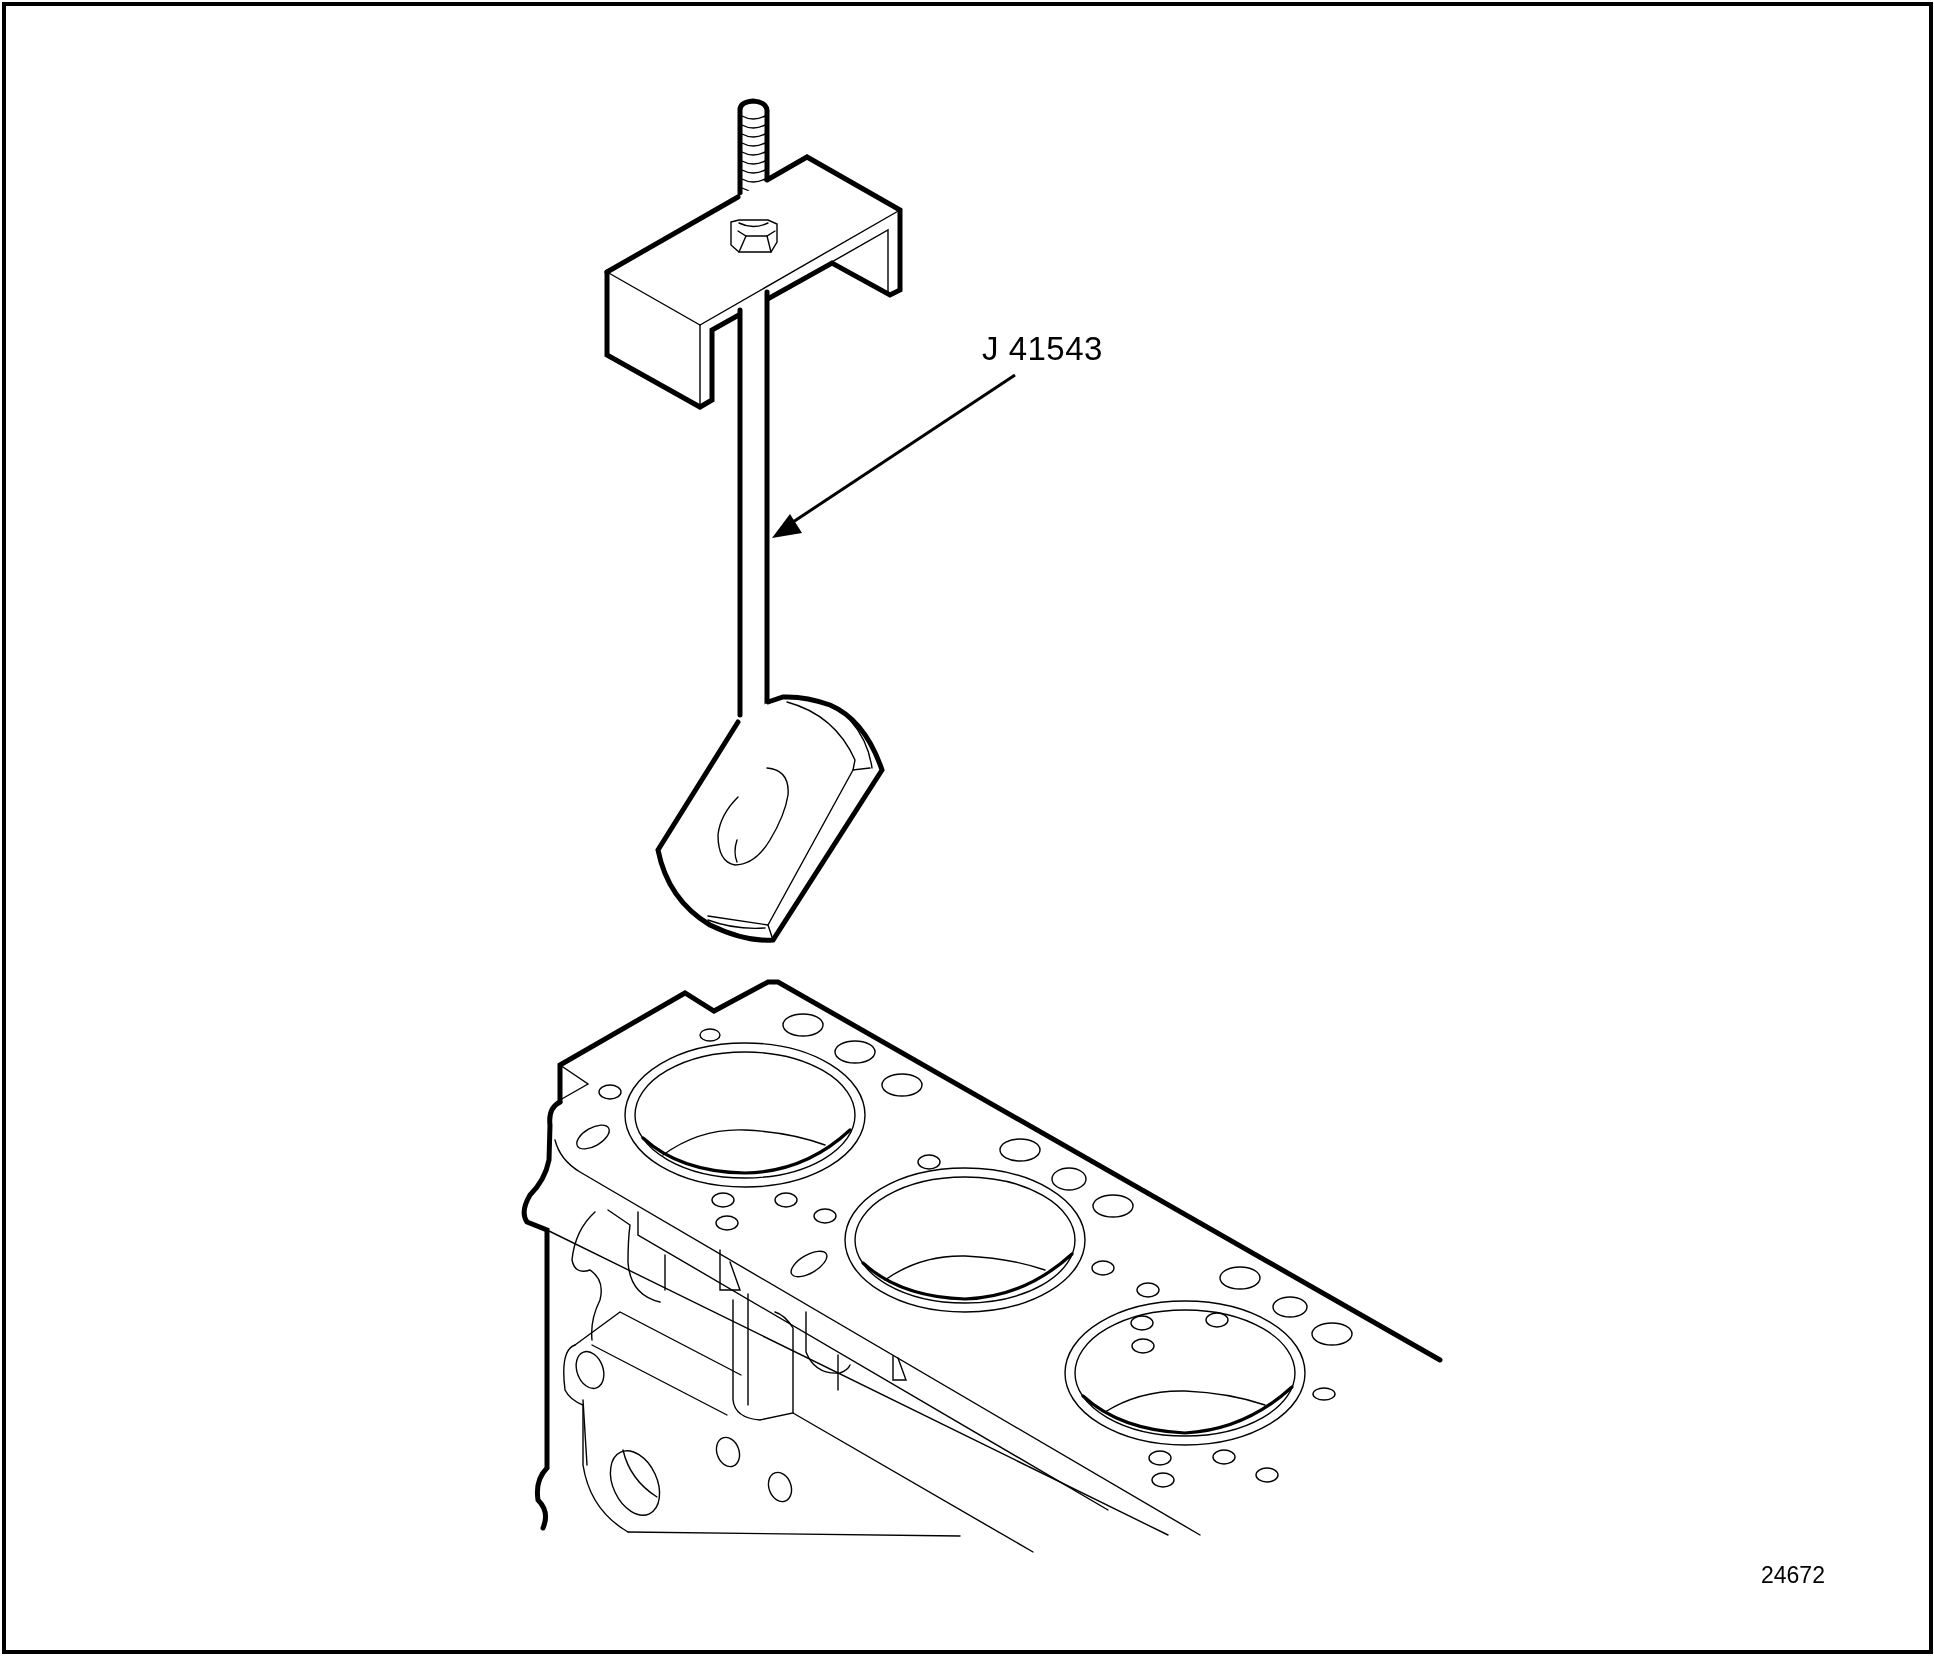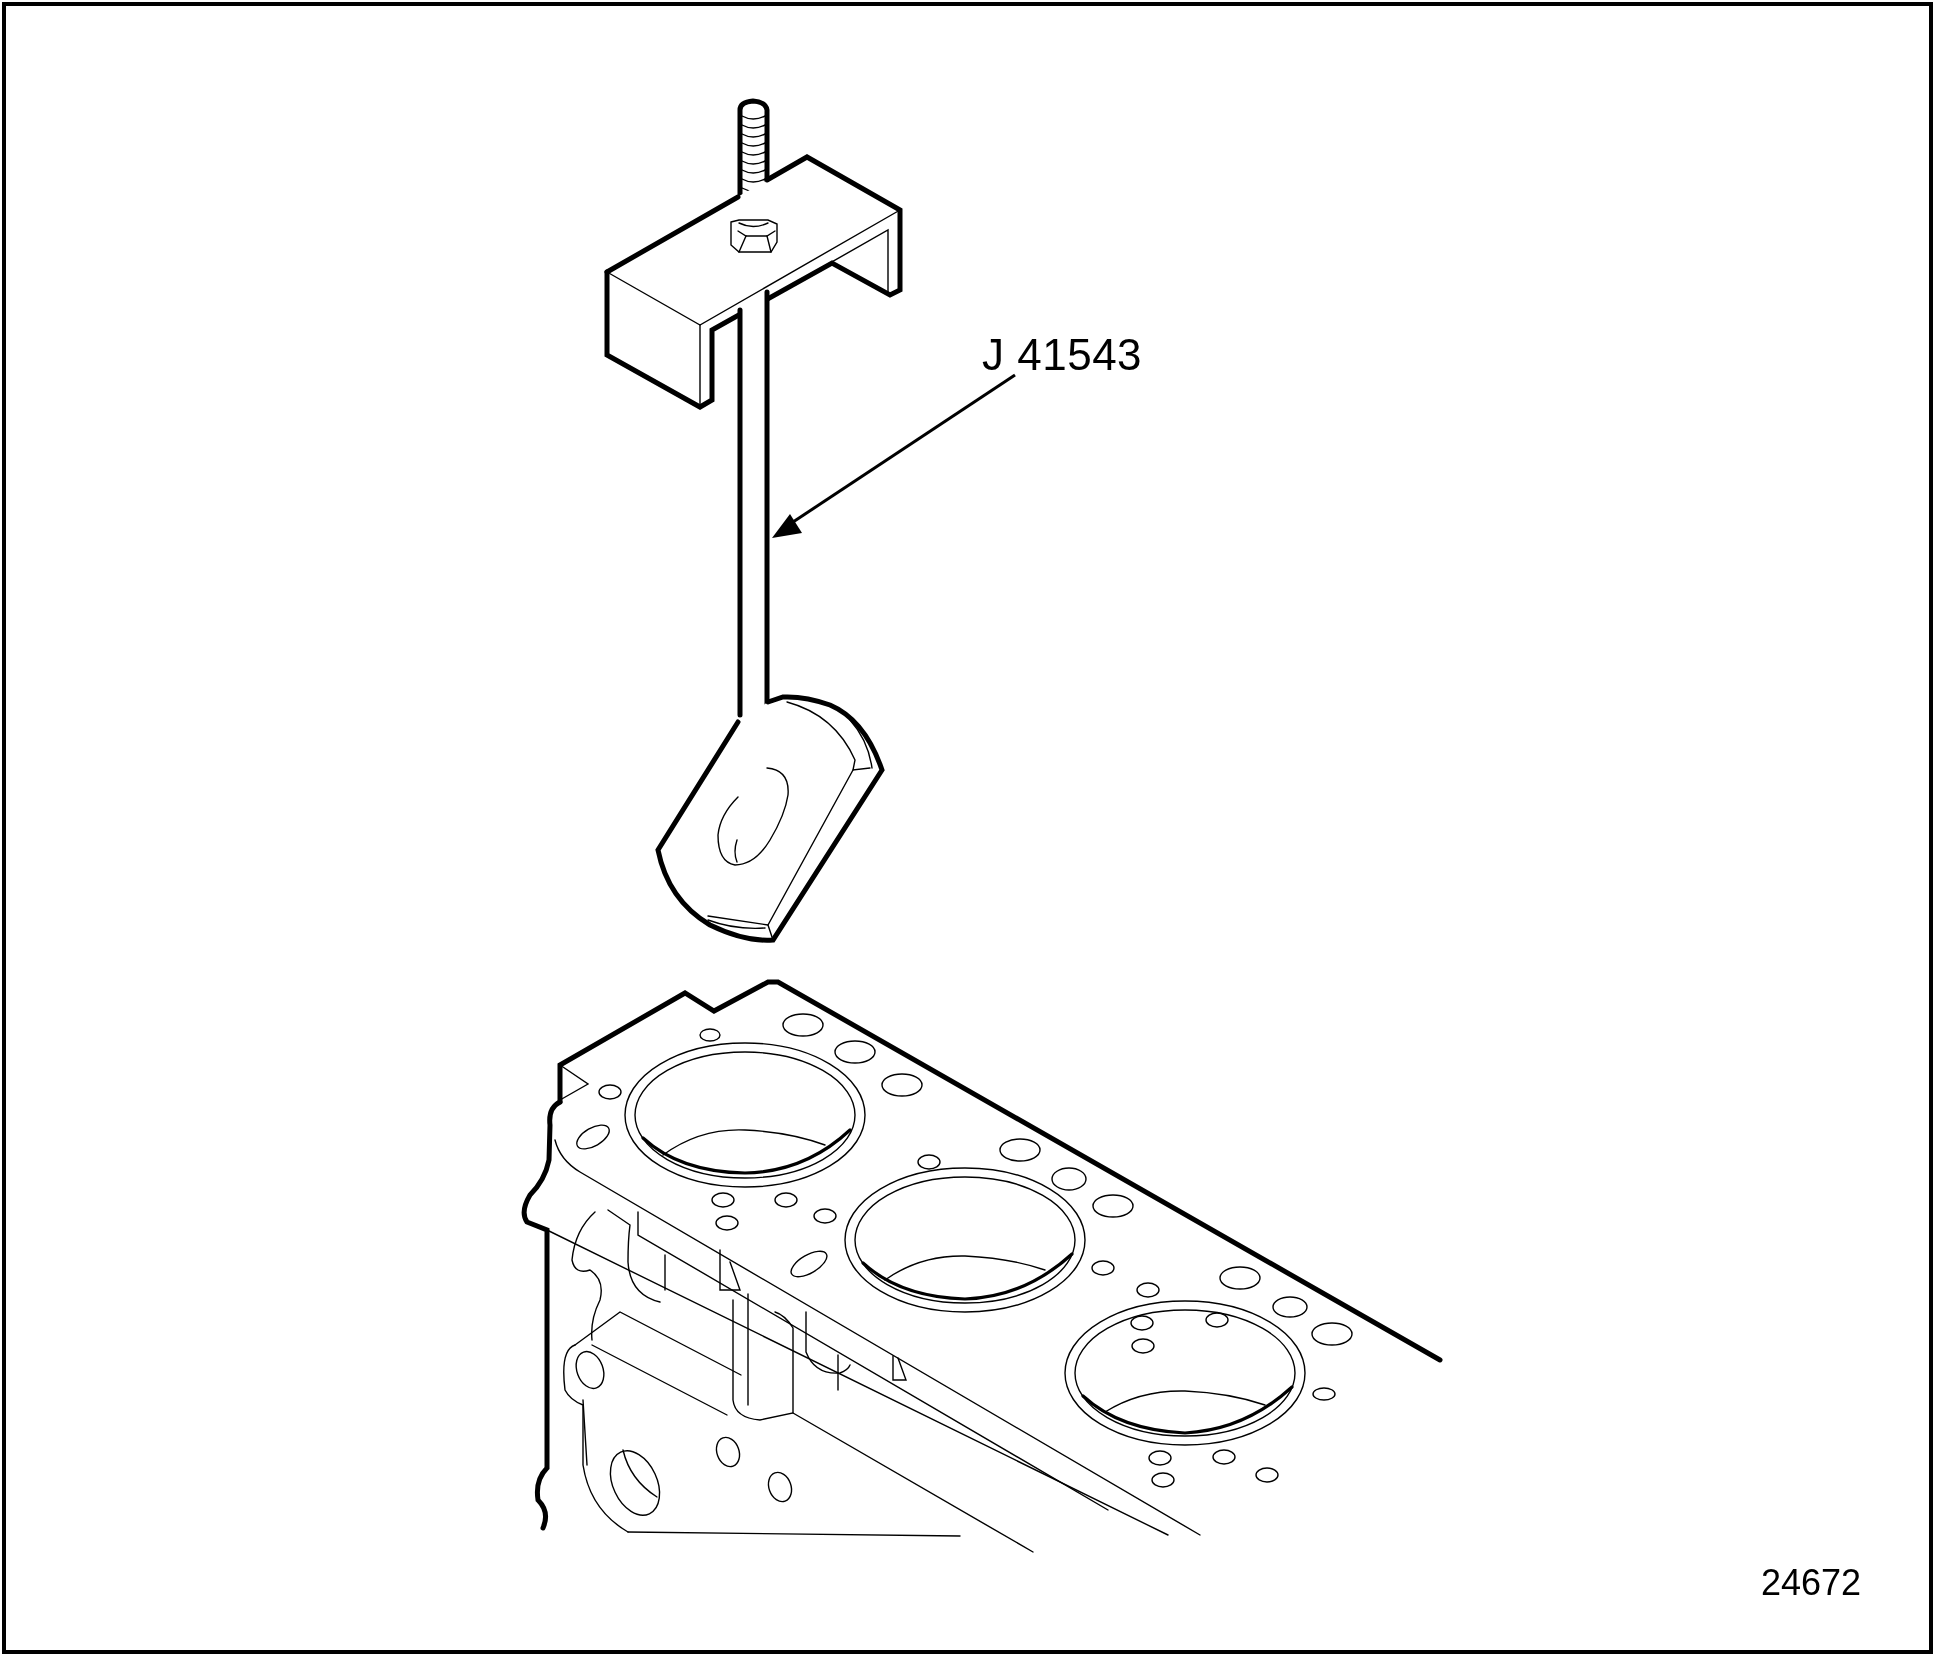--- a/index.html
+++ b/index.html
@@ -4,22 +4,22 @@
 <style>
   html,body{margin:0;padding:0;background:#ffffff;}
   body{width:1934px;height:1656px;position:relative;overflow:hidden;font-family:"Liberation Sans",sans-serif;}
   .frame{position:absolute;left:2px;top:2px;width:1923px;height:1644px;border:4px solid #000;box-sizing:content-box;}
   svg{position:absolute;left:0;top:0;}
   .thick{fill:none;stroke:#000;stroke-width:5;stroke-linejoin:miter;stroke-linecap:round;}
   .med{fill:none;stroke:#000;stroke-width:3.2;stroke-linecap:round;}
   .thin{fill:none;stroke:#000;stroke-width:1.4;stroke-linecap:round;}
   .white{fill:#fff;}
   .label{position:absolute;font-family:"Liberation Sans",sans-serif;color:#000;white-space:nowrap;}
-  .callout{left:982px;top:330px;font-size:44px;letter-spacing:0.5px;}
-  .fignum{left:1761px;top:1562px;font-size:36px;}
+  .callout{left:982px;top:330px;font-size:33px;letter-spacing:0.5px;}
+  .fignum{left:1761px;top:1562px;font-size:23px;}
 </style>
 </head>
 <body>
 
 <div class="frame"></div>
 
 <svg width="1934" height="1656" viewBox="0 0 1934 1656">
 
   <g>
     <path class="thick white" d="M740,270 L740,110 Q740,102 753,101 Q766,102 767,110 L767,255"></path>

